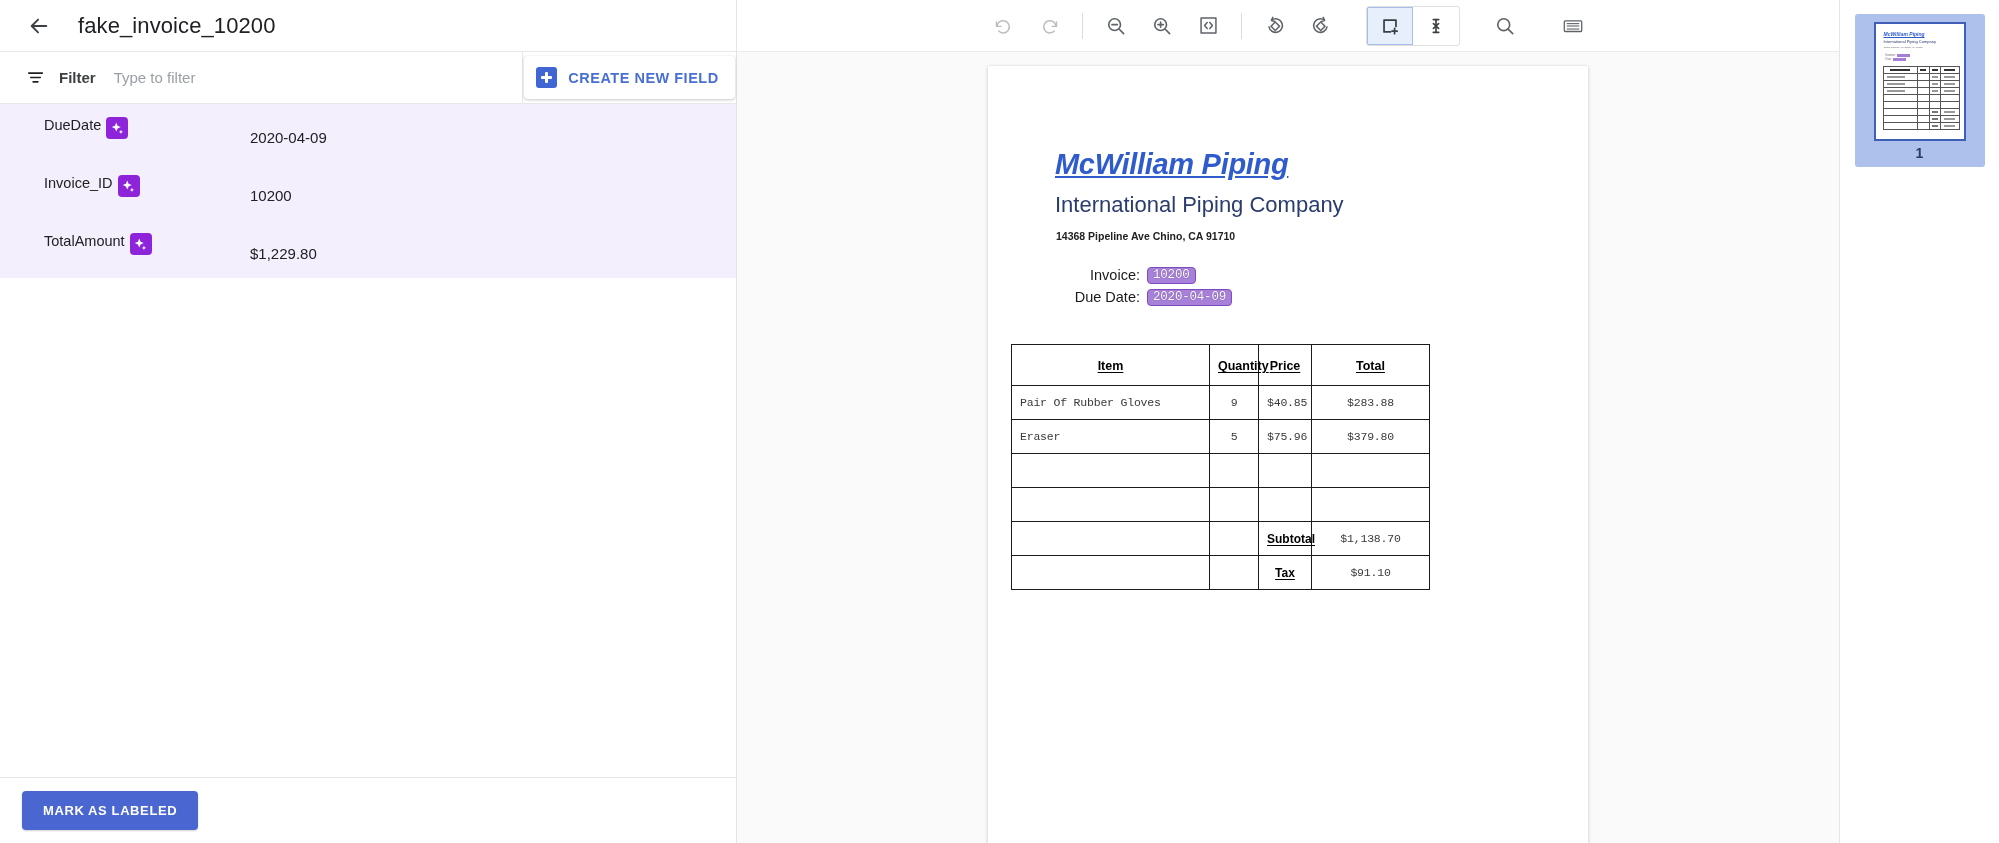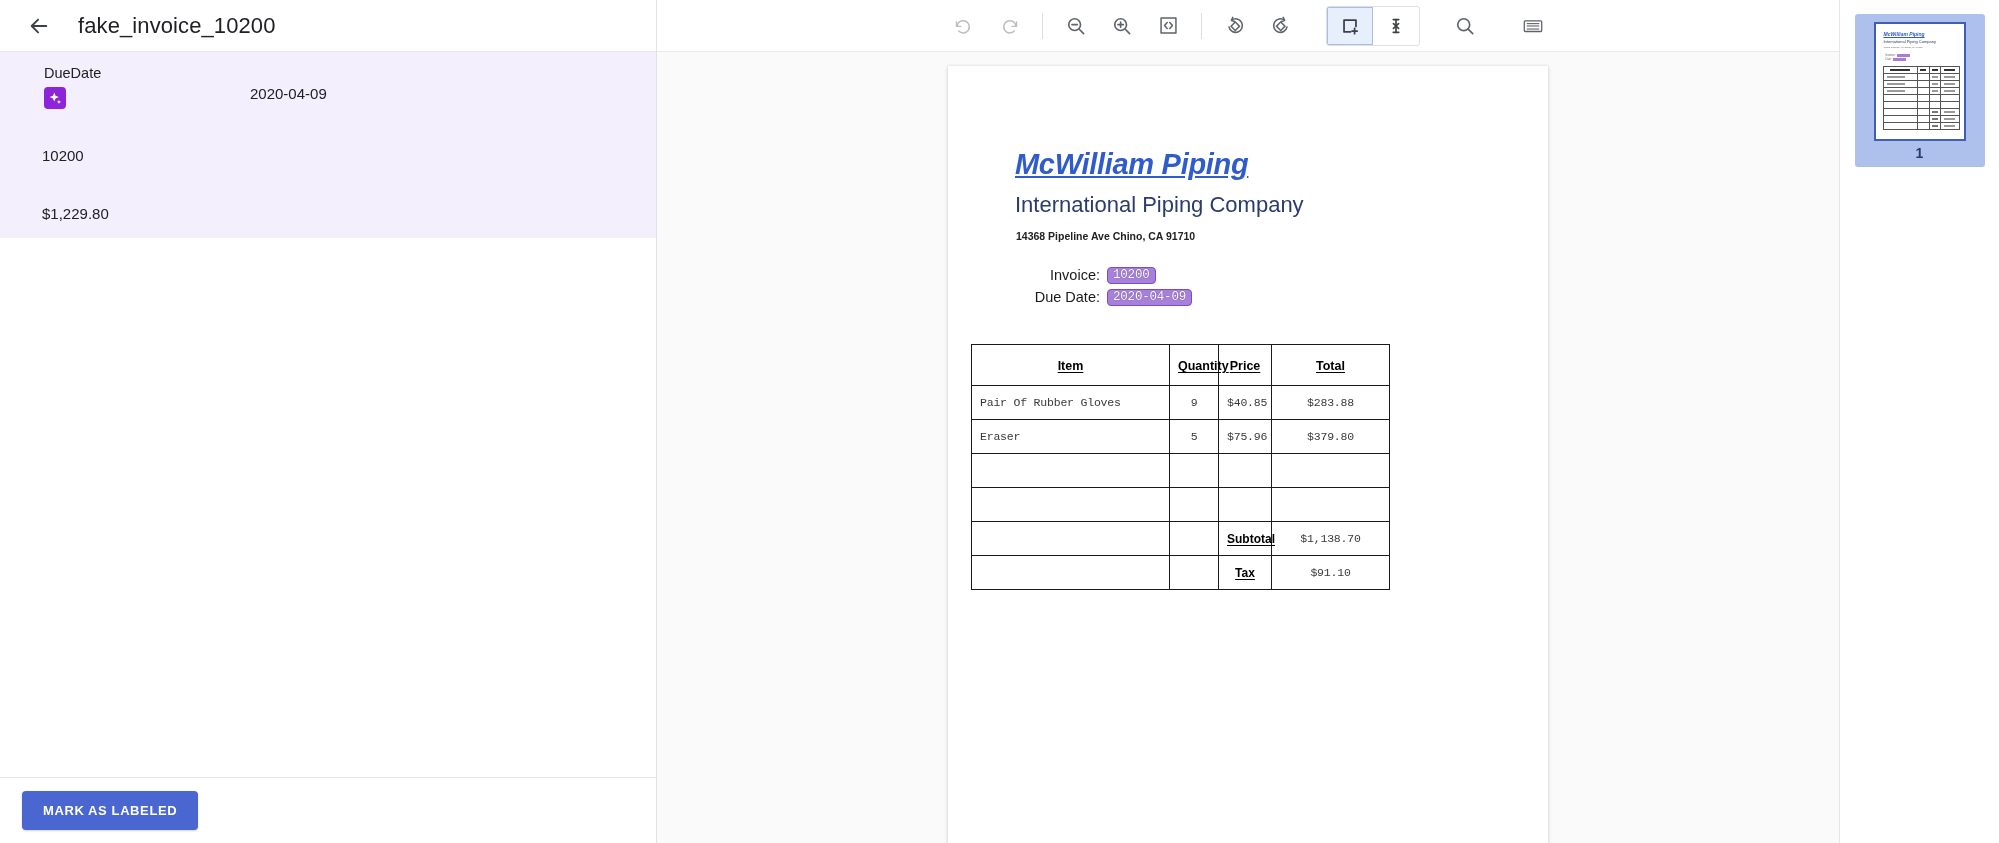--- a/index.html
+++ b/index.html
@@ -6,21 +6,21 @@
   html, body {
     width: 1999px; height: 843px;
     font-family: "Liberation Sans", sans-serif;
     background: #ffffff;
     overflow: hidden;
   }
   .app { position: relative; width: 1999px; height: 843px; display: flex; }
 
   
   .left-panel {
-    width: 657px; height: 843px;
+    width: 737px; height: 843px;
     background: #ffffff;
     border-right: 1px solid #e3e3e3;
     display: flex; flex-direction: column;
     position: relative;
   }
   .lp-header {
     height: 52px; min-height: 52px;
     display: flex; align-items: center;
     padding-left: 22px;
     border-bottom: 1px solid #e8e8e8;
@@ -108,21 +108,21 @@
   .field-row {
     display: flex; align-items: flex-start;
     background: #f4effc;
     padding: 13px 0 13px 0;
     min-height: 58px;
     cursor: pointer;
   }
   .field-row-inner { display: flex; width: 100%; }
   .field-name-col {
     width: 208px; padding-left: 44px;
-    display: flex; flex-direction: column; gap: 5px;
+    display: flex; flex-direction: row; gap: 5px;
   }
   .field-name {
     font-size: 14.5px; color: #202124; font-weight: 400; line-height: 1.2;
   }
   .ai-badge {
     width: 22px; height: 22px; border-radius: 4px;
     background: #8e24d9;
     display: flex; align-items: center; justify-content: center;
     flex: none;
   }
@@ -329,20 +329,39 @@
     <div class="lp-header">
       <div class="back-btn">
         <svg width="22" height="22" viewBox="0 0 24 24" fill="none" stroke="#3c4043" stroke-width="2" stroke-linecap="round" stroke-linejoin="round">
           <line x1="20" y1="12" x2="5" y2="12"></line>
           <polyline points="11,19 4,12 11,5"></polyline>
         </svg>
       </div>
       <div class="doc-title">fake_invoice_10200</div>
     </div>
 
+    <div class="lp-filterrow">
+      <div class="filter-left">
+        <span class="filter-icon">
+          <svg width="19" height="19" viewBox="0 0 24 24" fill="none" stroke="#202124" stroke-width="2.1" stroke-linecap="round">
+            <line x1="3.5" y1="6.5" x2="20.5" y2="6.5"></line>
+            <line x1="6" y1="12" x2="18" y2="12"></line>
+            <line x1="9" y1="17.5" x2="15" y2="17.5"></line>
+          </svg>
+        </span>
+        <span class="filter-label">Filter</span>
+        <input class="filter-input" type="text" placeholder="Type to filter" style="">
+      </div>
+      <div class="create-field-wrap">
+        <button class="create-field-btn">
+          <span class="plus-box"></span>
+          <span class="create-field-label">CREATE NEW FIELD</span>
+        </button>
+      </div>
+    </div>
 
 
     <div class="fields-list">
 
       <div class="field-row">
         <div class="field-row-inner">
           <div class="field-name-col">
             <span class="field-name">DueDate</span>
             <span class="ai-badge">
               <svg width="15" height="15" viewBox="0 0 24 24" fill="#ffffff">
@@ -352,28 +371,46 @@
             </span>
           </div>
           <div class="field-value-col">
             <span class="field-value">2020-04-09</span>
           </div>
         </div>
       </div>
 
       <div class="field-row">
         <div class="field-row-inner">
+          <div class="field-name-col">
+            <span class="field-name">Invoice_ID</span>
+            <span class="ai-badge">
+              <svg width="15" height="15" viewBox="0 0 24 24" fill="#ffffff">
+                <path d="M10 2.5 L12.1 7.6 L17.2 9.7 L12.1 11.8 L10 16.9 L7.9 11.8 L2.8 9.7 L7.9 7.6 Z"></path>
+                <path d="M17.5 14 L18.5 16.4 L20.9 17.4 L18.5 18.4 L17.5 20.8 L16.5 18.4 L14.1 17.4 L16.5 16.4 Z"></path>
+              </svg>
+            </span>
+          </div>
           <div class="field-value-col">
             <span class="field-value">10200</span>
           </div>
         </div>
       </div>
 
       <div class="field-row">
         <div class="field-row-inner">
+          <div class="field-name-col">
+            <span class="field-name">TotalAmount</span>
+            <span class="ai-badge">
+              <svg width="15" height="15" viewBox="0 0 24 24" fill="#ffffff">
+                <path d="M10 2.5 L12.1 7.6 L17.2 9.7 L12.1 11.8 L10 16.9 L7.9 11.8 L2.8 9.7 L7.9 7.6 Z"></path>
+                <path d="M17.5 14 L18.5 16.4 L20.9 17.4 L18.5 18.4 L17.5 20.8 L16.5 18.4 L14.1 17.4 L16.5 16.4 Z"></path>
+              </svg>
+            </span>
+          </div>
           <div class="field-value-col">
             <span class="field-value">$1,229.80</span>
           </div>
         </div>
       </div>
 
     </div>
 
     <div class="lp-footer">
       <button class="mark-labeled-btn">MARK AS LABELED</button>

